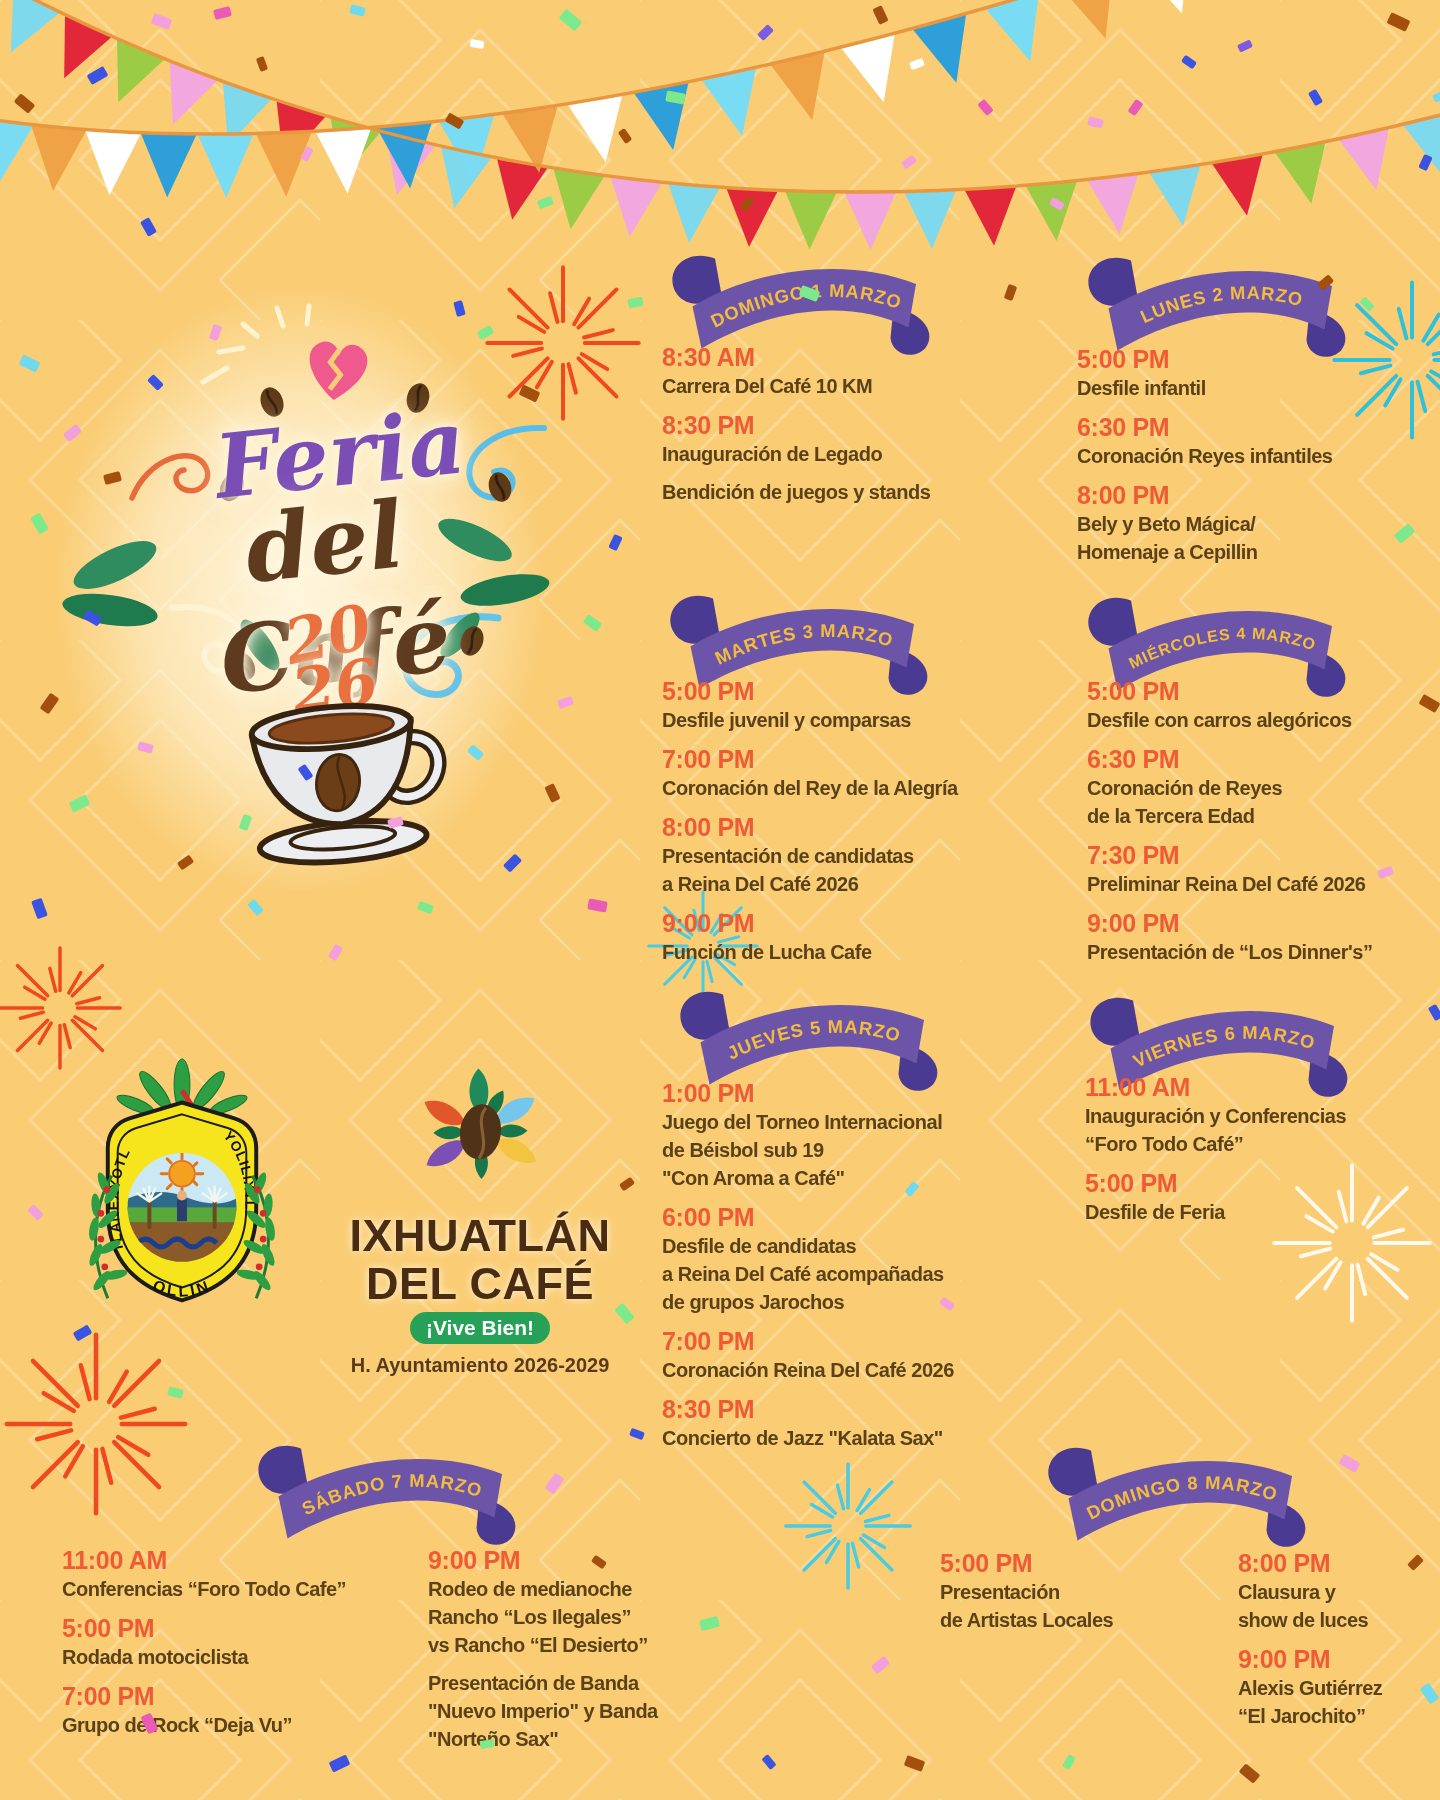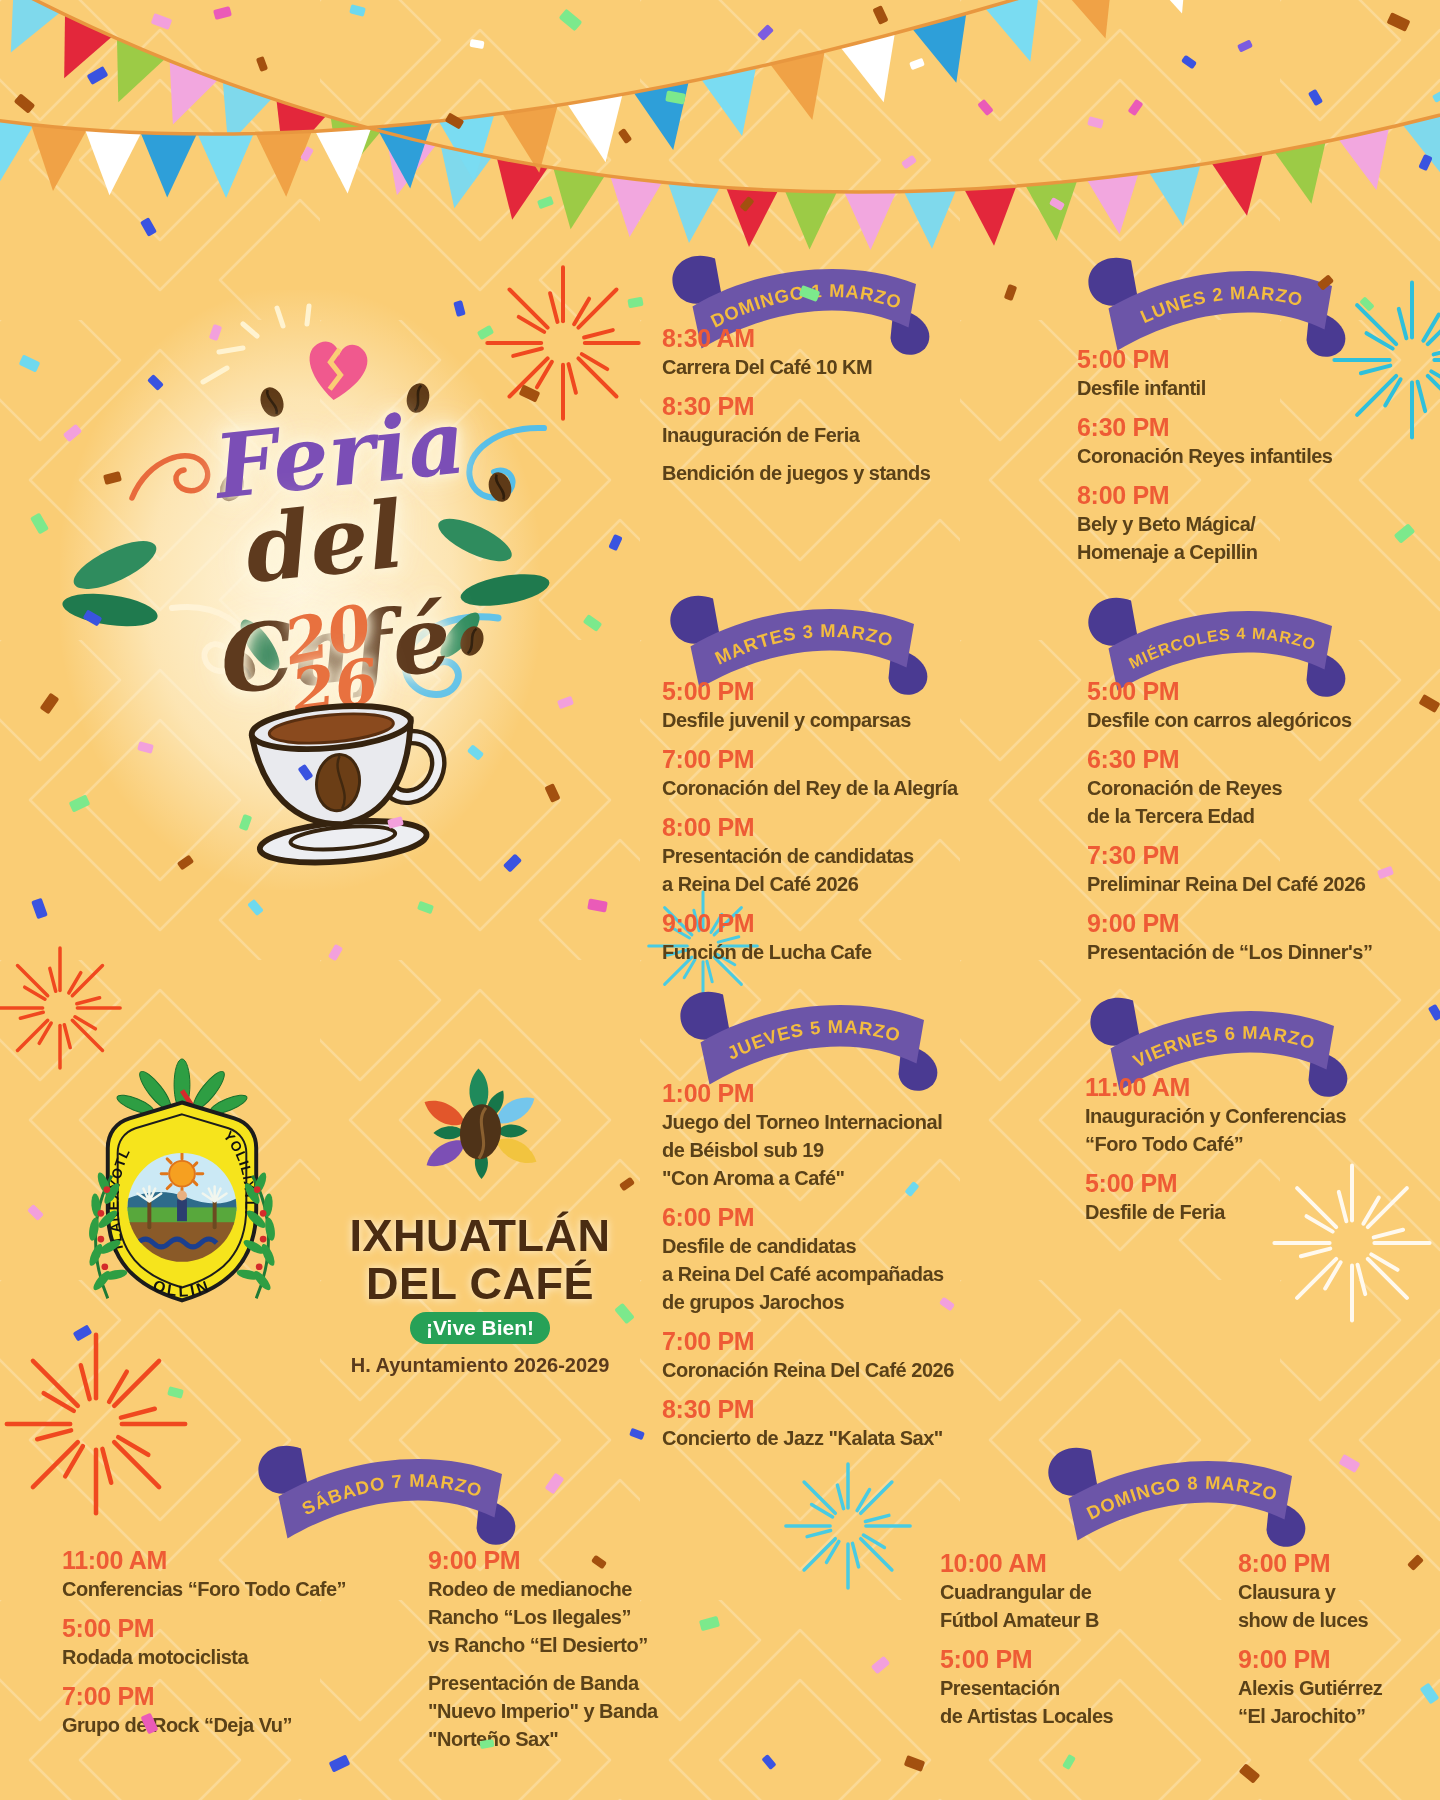--- a/index.html
+++ b/index.html
@@ -442,28 +442,28 @@
       <div style="position: absolute; left: 0px; top: 0px;">
         <svg width="300" height="105" viewBox="0 0 400 140" style="position:absolute;left:652px;top:248px;overflow:visible">
       <path d="M84 14 C46 0 18 28 30 56 C38 74 62 80 78 68 L98 92 Z" fill="#4A3A92"></path>
       <path d="M322 80 C362 86 380 114 364 134 C348 150 320 142 318 120 Z" fill="#4A3A92"></path>
       <path d="M54 78 C140 26 262 12 352 48 L342 106 C258 64 150 84 66 134 Z" fill="#6C55A8"></path>
       <path id="rtp0" d="M74 112 C165 62 255 50 340 86" fill="none"></path>
       <text font-family="Liberation Sans, sans-serif" font-size="24.5" font-weight="bold" fill="#F3BC3F" letter-spacing="1.2">
         <textPath href="#rtp0" startOffset="50%" text-anchor="middle">DOMINGO 1 MARZO</textPath>
       </text>
         </svg>
-        <div class="day-col" style="left: 662px; top: 323px;">
+        <div class="day-col" style="left: 662px; top: 342px;">
           <div class="event">
             <div class="event-time">8:30 AM</div>
             <div class="event-line">Carrera Del Café 10 KM</div>
           </div>
           <div class="event">
             <div class="event-time">8:30 PM</div>
-            <div class="event-line">Inauguración de Feria</div>
+            <div class="event-line">Inauguración de Legado</div>
           </div>
           <div class="event">
             <div class="event-line">Bendición de juegos y stands</div>
           </div>
         </div>
       </div>
       <div style="position: absolute; left: 0px; top: 0px;">
         <svg width="300" height="105" viewBox="0 0 400 140" style="position:absolute;left:1068px;top:250px;overflow:visible">
       <path d="M84 14 C46 0 18 28 30 56 C38 74 62 80 78 68 L98 92 Z" fill="#4A3A92"></path>
       <path d="M322 80 C362 86 380 114 364 134 C348 150 320 142 318 120 Z" fill="#4A3A92"></path>
@@ -646,25 +646,20 @@
         <svg width="300" height="105" viewBox="0 0 400 140" style="position:absolute;left:1028px;top:1440px;overflow:visible">
       <path d="M84 14 C46 0 18 28 30 56 C38 74 62 80 78 68 L98 92 Z" fill="#4A3A92"></path>
       <path d="M322 80 C362 86 380 114 364 134 C348 150 320 142 318 120 Z" fill="#4A3A92"></path>
       <path d="M54 78 C140 26 262 12 352 48 L342 106 C258 64 150 84 66 134 Z" fill="#6C55A8"></path>
       <path id="rtp7" d="M74 112 C165 62 255 50 340 86" fill="none"></path>
       <text font-family="Liberation Sans, sans-serif" font-size="24.5" font-weight="bold" fill="#F3BC3F" letter-spacing="1.2">
         <textPath href="#rtp7" startOffset="50%" text-anchor="middle">DOMINGO 8 MARZO</textPath>
       </text>
         </svg>
         <div class="day-col" style="left: 940px; top: 1548px;">
-          <div class="event">
-            <div class="event-time">10:00 AM</div>
-            <div class="event-line">Cuadrangular de</div>
-            <div class="event-line">Fútbol Amateur B</div>
-          </div>
           <div class="event">
             <div class="event-time">5:00 PM</div>
             <div class="event-line">Presentación</div>
             <div class="event-line">de Artistas Locales</div>
           </div>
         </div>
         <div class="day-col" style="left: 1238px; top: 1548px;">
           <div class="event">
             <div class="event-time">8:00 PM</div>
             <div class="event-line">Clausura y</div>

